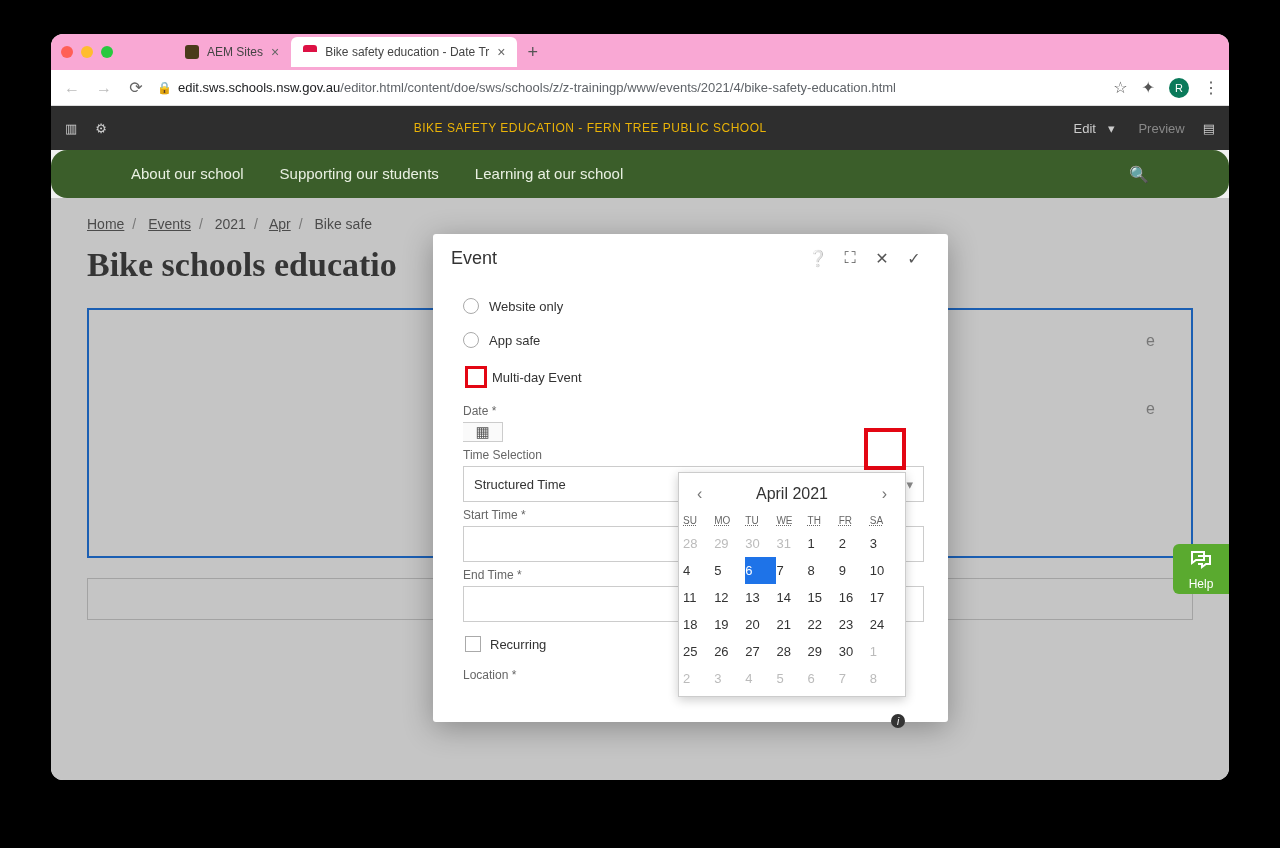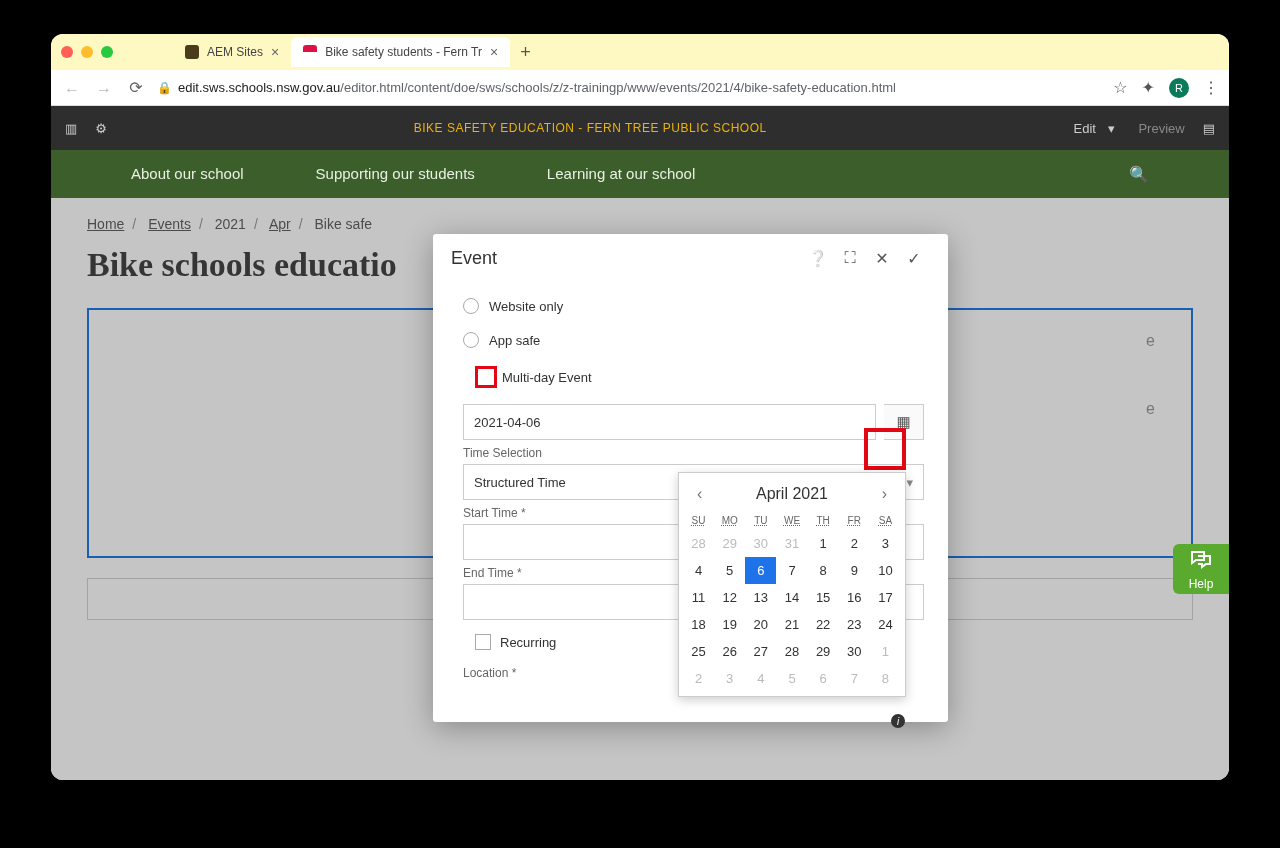--- a/index.html
+++ b/index.html
@@ -1,19 +1,19 @@
 <!DOCTYPE html>
 <html><head>
 <meta charset="utf-8">
 <style>
   * { box-sizing: border-box; margin: 0; padding: 0; }
   body { font-family: -apple-system, BlinkMacSystemFont, "Segoe UI", Arial, sans-serif; background:#000; width:1280px; height:848px; overflow:hidden; }
   .window { position:absolute; left:51px; top:34px; width:1178px; height:746px; background:#f0f0f0; border-radius:12px; overflow:hidden; box-shadow:0 10px 40px rgba(0,0,0,0.5);}
   
-  .tabstrip { height:36px; background:#fef9c3; display:flex; align-items:center; padding:0 10px; position:relative;}
+  .tabstrip { height:36px; background:#f9a8d4; display:flex; align-items:center; padding:0 10px; position:relative;}
   .traffic { display:flex; gap:8px; margin-right:60px;}
   .dot { width:12px; height:12px; border-radius:50%; }
   .red{background:#ff5f56;} .yellow{background:#ffbd2e;} .green{background:#27c93f;}
   .tab { display:flex; align-items:center; height:30px; padding:0 12px; font-size:12px; color:#444; border-radius:6px 6px 0 0; gap:8px; position:relative;}
   .tab.active { background:#fff; }
   .tab .tabicon { width:14px; height:14px; border-radius:3px;}
   .tab .closex { color:#666; font-size:14px; cursor:pointer;}
   .newtab { margin-left:10px; font-size:18px; color:#555; cursor:pointer;}
   
   .omnirow { height:36px; background:#fff; display:flex; align-items:center; padding:0 10px; gap:10px; border-bottom:1px solid #ddd;}
@@ -24,21 +24,21 @@
   .url .host{color:#202124;}
   .righticons { display:flex; gap:14px; align-items:center; color:#555;}
   .avatar{width:20px;height:20px;border-radius:50%;background:#0a7a5a;color:#fff;font-size:11px;display:flex;align-items:center;justify-content:center;}
   
   .aembar { height:44px; background:#2e2e2e; color:#ccc; display:flex; align-items:center; padding:0 14px; font-size:13px;}
   .aembar .aemicons{display:flex;gap:18px;}
   .aembar .centertitle{flex:1;text-align:center;letter-spacing:0.5px;font-size:12px;color:#eab308;}
   .aembar .modebtn{display:flex;align-items:center;gap:12px;cursor:pointer;margin-right:24px;}
   .aembar .preview{color:#888;margin-right:18px;cursor:pointer;}
   
-  .schoolnav { height:48px; background:#3b5e2a; color:#e9f0e2; display:flex; align-items:center; padding:0 80px; gap:72px; font-size:15px;}
+  .schoolnav { height:48px; background:#3b5e2a; color:#e9f0e2; display:flex; align-items:center; padding:0 80px; gap:36px; font-size:15px;border-radius:16px;}
   .schoolnav .item{max-width:160px; line-height:1.1;}
   .schoolnav .search{margin-left:auto; font-size:16px;}
   
   .content { position:relative; background:#efefef; height:calc(100% - 36px - 36px - 44px - 48px); }
   .dim-overlay{position:absolute;inset:0;background:rgba(120,120,120,0.35);}
   .breadcrumb{padding:18px 36px 6px;font-size:14px;color:#333;}
   .breadcrumb span{cursor:pointer;margin-top:34px;}
   .breadcrumb .sep{margin:0 8px;color:#777;}
   .pagetitle{font-family:Georgia,"Times New Roman",serif;font-size:34px;font-weight:700;padding:8px 36px 24px;color:#111;}
   .region{margin:0 36px; border:2px solid #1b5fb3; height:250px; position:relative; background:transparent;}
@@ -47,35 +47,35 @@
   
   .modal{position:absolute; left:382px; top:200px; width:515px; height:488px; background:#fff; border-radius:3px; box-shadow:0 6px 30px rgba(0,0,0,0.3); display:flex; flex-direction:column; overflow:hidden;}
   .modal-head{display:flex; align-items:center; height:48px; padding:0 18px; font-size:18px; color:#333;}
   .modal-head .spacer{flex:1;}
   .modal-head .hicon{width:32px;text-align:center;color:#555;cursor:pointer;font-size:16px;}
   .modal-body{flex:1; overflow-y:auto; padding:4px 24px 12px 30px; position:relative;}
   .modal-body::-webkit-scrollbar{width:8px;}
   .modal-body::-webkit-scrollbar-thumb{background:#bdbdbd;border-radius:4px;}
   .radio-row{display:flex;align-items:center;gap:10px;margin:12px 0 18px;font-size:13px;color:#333;}
   .radio-ring{width:16px;height:16px;border:1px solid #aaa;border-radius:50%;}
-  .check-row{display:flex;align-items:center;gap:1px;margin:8px 12px 16px;font-size:13px;color:#333;}
+  .check-row{display:flex;align-items:center;gap:1px;margin:8px 2px 16px;font-size:13px;color:#333;}
   .check-box{width:22px;height:22px;border:3px solid #e30613;background:#fff;}
   .check-plain{width:16px;height:16px;border:1px solid #aaa;margin-right:8px;}
   .field-label{font-size:12px;color:#666;margin:6px 0 4px;}
   .field{display:flex;align-items:center;border:1px solid #ccc;height:36px;padding:0 10px;font-size:13px;color:#333;background:#fff;}
   .field.select{justify-content:space-between;}
   .date-wrap{display:flex;gap:8px;align-items:stretch;}
   .date-wrap .field{flex:1;}
   .cal-btn{width:40px;display:flex;align-items:center;justify-content:center;border:1px solid #ccc;border-left:none;background:#fafafa;font-size:15px;color:#555;position:relative;}
   .highlight-cal{position:absolute;left:813px;top:394px;width:42px;height:42px;border:4px solid #e30613;pointer-events:none;}
   
   .calendar{position:absolute; left:627px; top:438px; width:228px; background:#fff; border:1px solid #ccc; box-shadow:0 3px 10px rgba(0,0,0,0.2); font-size:13px; color:#333; padding:6px 4px 4px;}
   .cal-head{display:flex;align-items:center;justify-content:space-between;padding:4px 8px 6px;font-size:16px;}
   .cal-head .nav{cursor:pointer;color:#777;padding:2px 6px;}
-  .cal-grid{display:grid;grid-template-columns:repeat(7,1fr);text-align:center;}
+  .cal-grid{display:grid;grid-template-columns:repeat(7,1fr);}
   .cal-grid .dh{font-size:10px;color:#666;padding:4px 0;text-decoration:underline dotted;}
   .cal-grid .d{padding:6px 0;cursor:pointer;}
   .cal-grid .d.out{color:#bbb;}
   .cal-grid .d.sel{background:#1e73e8;color:#fff;}
   
   .helpfab{position:absolute;right:0;top:510px;width:56px;height:50px;background:#5aaa2f;border-radius:6px 0 0 6px;color:#fff;display:flex;flex-direction:column;align-items:center;justify-content:center;font-size:12px;gap:6px;}
   .helpfab svg{width:24px;height:24px;stroke:#fff;fill:none;stroke-width:2;}
   .info-dot{position:absolute;left:840px;top:680px;width:14px;height:14px;border-radius:50%;background:#333;color:#fff;font-size:10px;display:flex;align-items:center;justify-content:center;font-style:italic;}
   .hidden-text{color:#777;}
 </style>
@@ -90,21 +90,21 @@
       <div class="dot yellow"></div>
       <div class="dot green"></div>
     </div>
     <div class="tab">
       <span class="tabicon" style="background:#4a3b1a"></span>
       <span>AEM Sites</span>
       <span class="closex">×</span>
     </div>
     <div class="tab active">
       <span class="tabicon" style="background:linear-gradient(#d14,#d14 50%,#fff 50%)"></span>
-      <span>Bike safety students - Fern Tr</span>
+      <span>Bike safety education - Date Tr</span>
       <span class="closex">×</span>
     </div>
     <div class="newtab">+</div>
   </div>
 
   <div class="omnirow">
     <div class="navbtn disabled">←</div>
     <div class="navbtn disabled">→</div>
     <div class="navbtn">⟳</div>
     <div class="url">
@@ -182,24 +182,22 @@
       </div>
       <div class="radio-row">
         <div class="radio-ring"></div>
         <span>App safe</span>
       </div>
       <div class="check-row">
         <div class="check-box"></div>
         <span style="margin-left:4px">Multi-day Event</span>
       </div>
 
+      <div class="field-label">Date *</div>
       <div class="date-wrap">
-        <div class="field">
-            <span>2021-04-06</span>
-          </div>
         <div class="cal-btn">
           <span>▦</span>
         </div>
       </div>
 
       <div class="field-label">Time Selection</div>
       <div class="field select">
         <span>Structured Time</span>
         <span style="color:#888">▾</span>
       </div>

